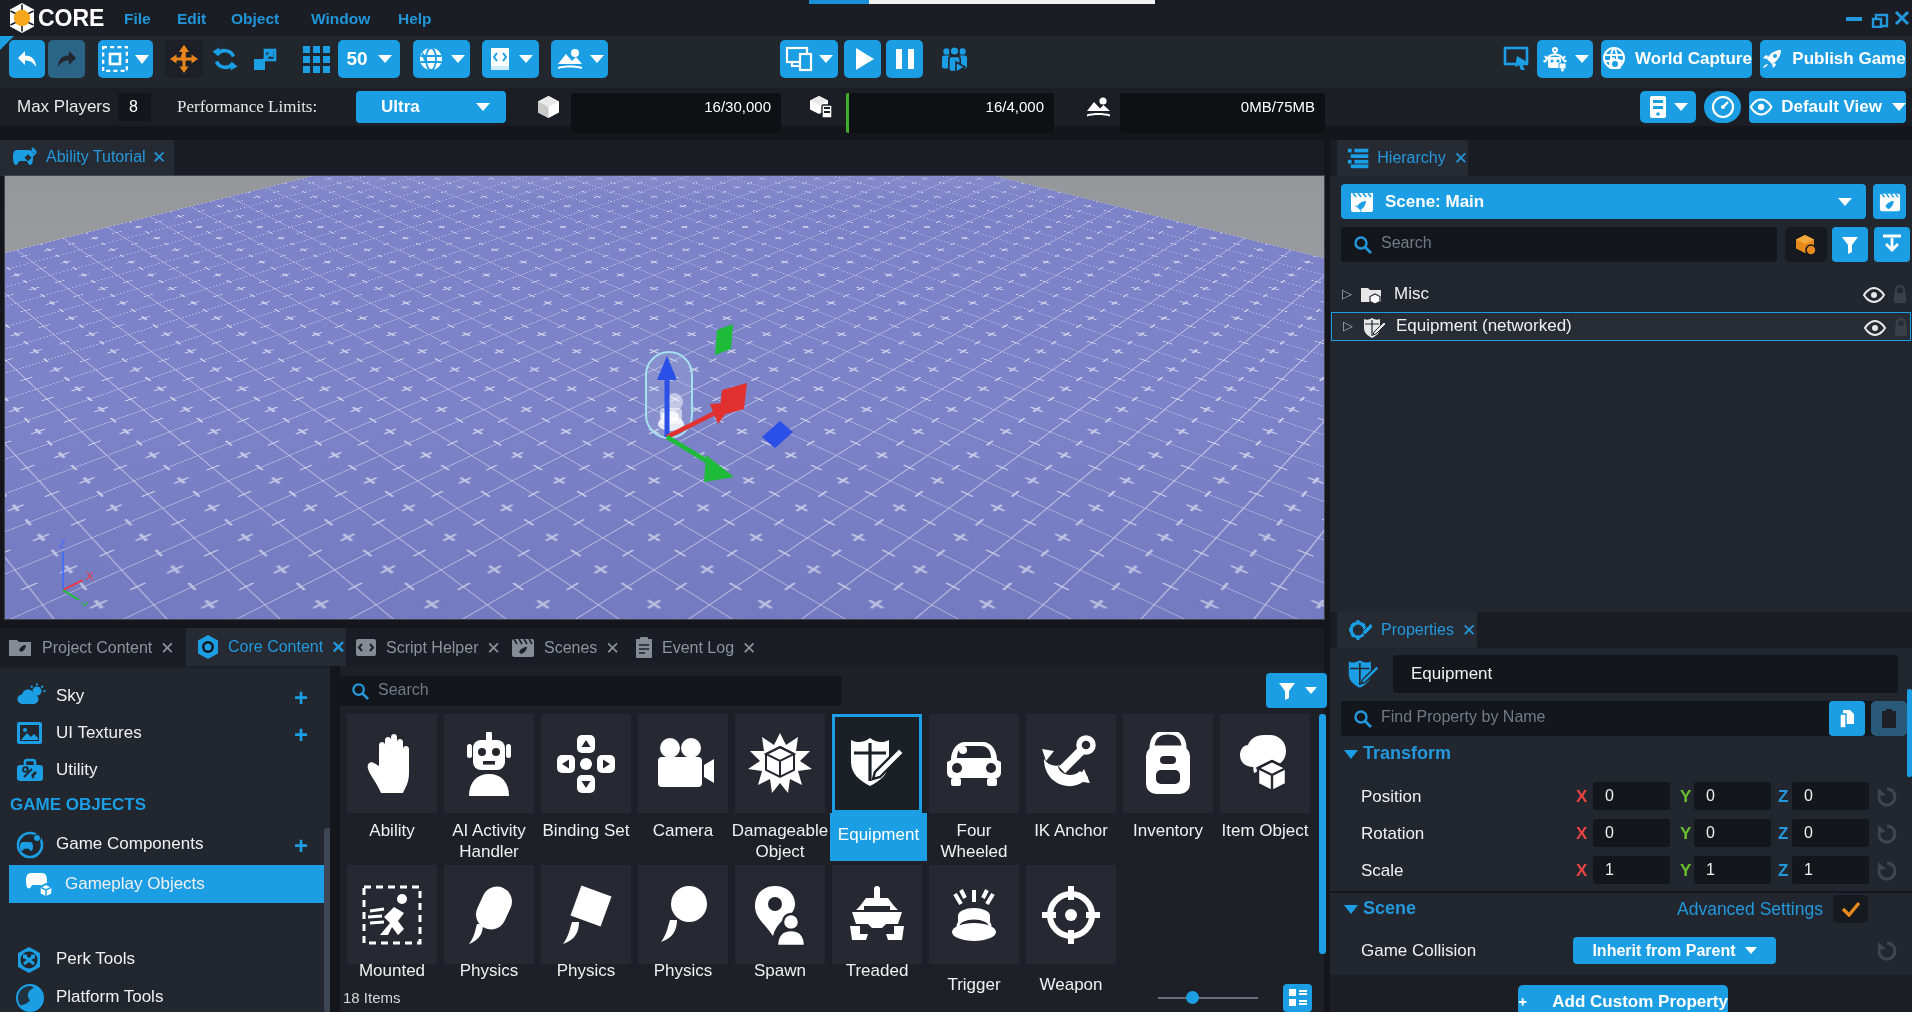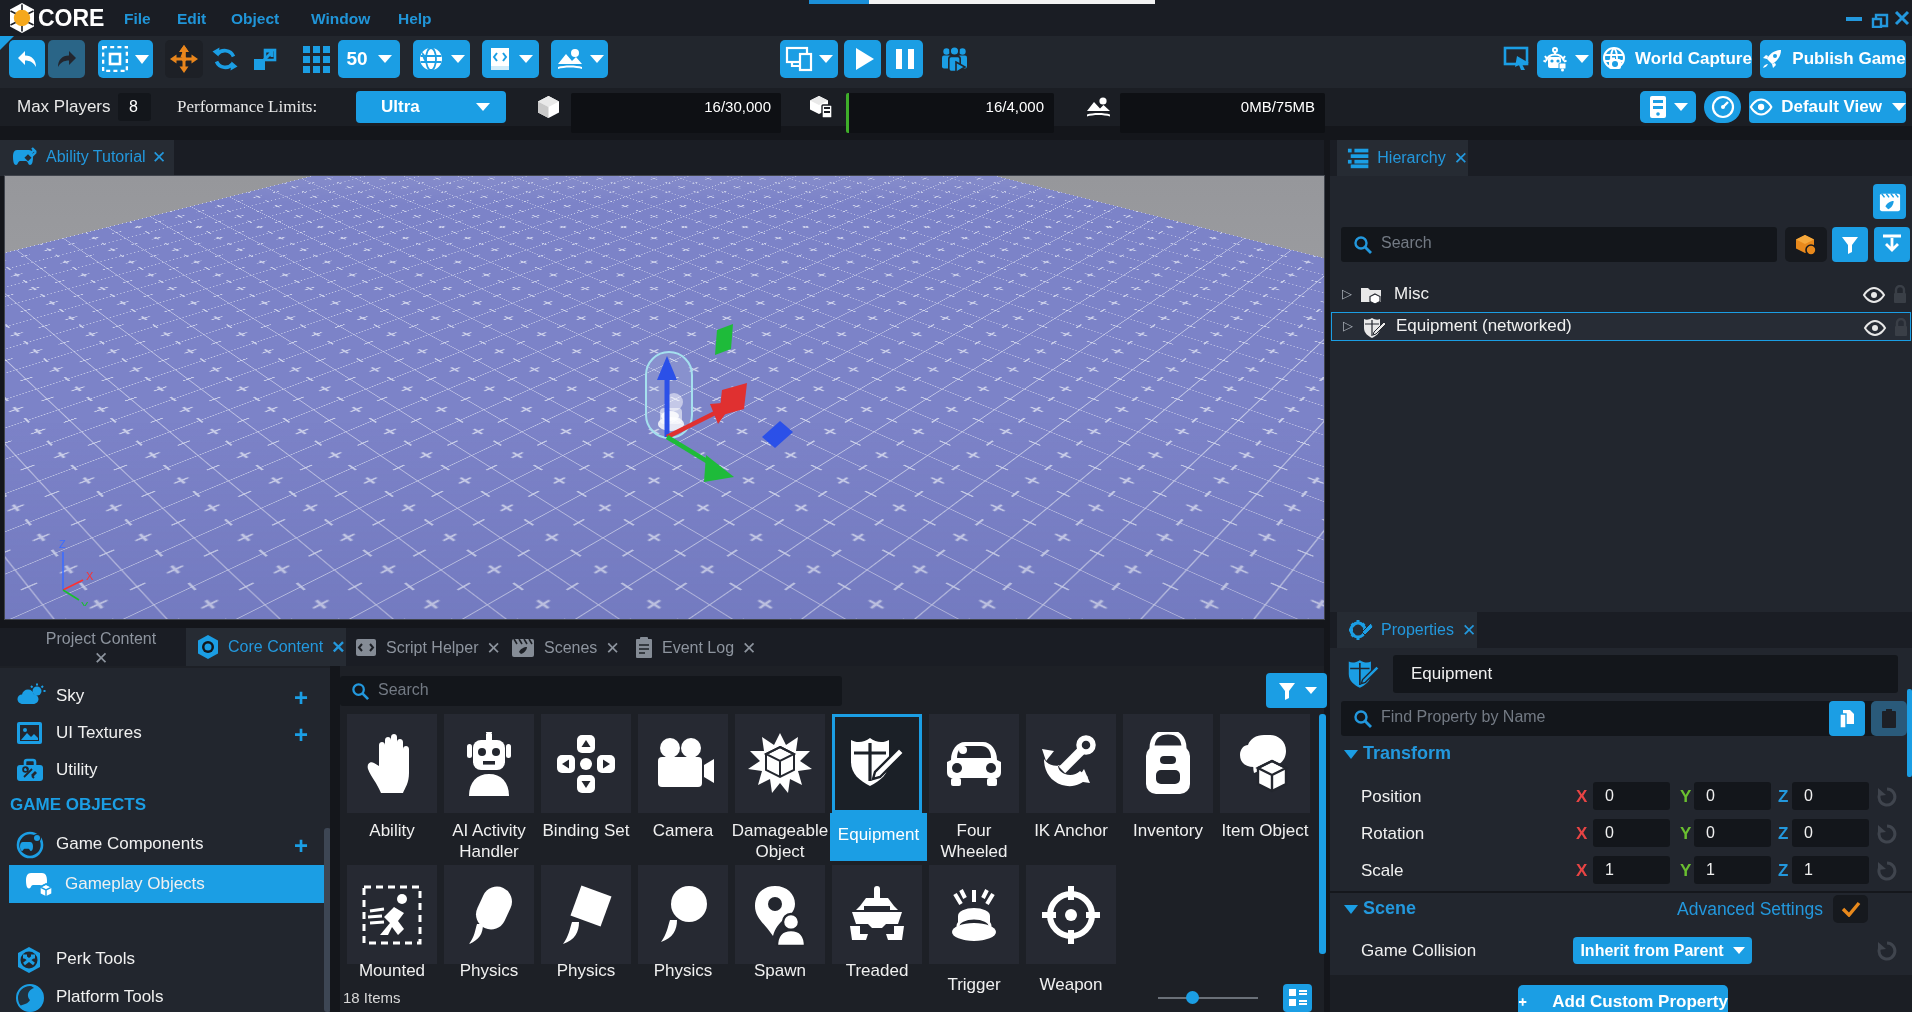--- a/index.html
+++ b/index.html
@@ -401,20 +401,30 @@
         <rect x="1" y="1" width="4" height="4"></rect>
         <rect x="1" y="13" width="4" height="4"></rect>
         <rect x="4" y="18" width="19" height="4"></rect>
       </g>
     </svg>
 <span class="tabtxt" style="margin-left:8px;">Hierarchy</span>
 <span class="tabtxt" style="margin-left:8px;font-size:17px;">✕</span>
 </div>
 <div class="abs" id="hierpanel">
 
+  <div class="tbtn" style="left:11px;top:8px;width:525px;height:35px;border-radius:4px;justify-content:flex-start;">
+    <svg style="margin-left:8px;" width="26" height="24" viewBox="0 0 26 24">
+        <rect x="2" y="3" width="22" height="19" rx="2" fill="#fff"></rect>
+        <path d="M2 3 L24 3 L24 8 L2 8 Z" fill="#fff"></path>
+        <path d="M4 3 L7 7 M9 3 L12 7 M14 3 L17 7 M19 3 L22 7" stroke="#1b9ee4" stroke-width="1.6"></path>
+        <path d="M17 11 C13 11 9 14 8 17 L11 20 C14 19 17 15 17 11 Z M8 17 L6 16.5 L7.5 15 Z M11 20 L11.5 22 L13 20.5 Z" fill="#1b9ee4"></path>
+      </svg>
+    <span style="color:#fff;font-size:17px;font-weight:bold;margin-left:10px;">Scene: Main</span>
+    <div class="caret" style="position:absolute;right:14px;"></div>
+  </div>
   <div class="tbtn" style="left:543px;top:8px;width:33px;height:35px;border-radius:4px;">
     <svg width="24" height="22" viewBox="0 0 26 24">
         <rect x="2" y="3" width="22" height="19" rx="2" fill="#fff"></rect>
         <path d="M4 3 L7 7 M9 3 L12 7 M14 3 L17 7 M19 3 L22 7" stroke="#1b9ee4" stroke-width="1.6"></path>
         <path d="M17 11 C13 11 9 14 8 17 L11 20 C14 19 17 15 17 11 Z" fill="#1b9ee4"></path>
       </svg>
   </div>
 
   <div class="inp" style="left:11px;top:51px;width:436px;height:35px;">
     <svg style="position:absolute;left:12px;top:8px;" width="20" height="20" viewBox="0 0 20 20">
@@ -563,21 +573,21 @@
 
   <div class="abs" style="left:14px;top:257px;width:0;height:0;border-left:7px solid transparent;border-right:7px solid transparent;border-top:9px solid #1b9ee4;"></div>
   <span class="abs" style="left:33px;top:250px;color:#2398dd;font-size:18px;font-weight:bold;">Scene</span>
   <span class="abs" style="left:347px;top:251px;color:#2398dd;font-size:17.5px;">Advanced Settings</span>
   <div class="dkbtn" style="left:503px;top:247px;width:35px;height:28px;background:#16191e;">
     <svg width="20" height="16" viewBox="0 0 20 16">
         <path d="M2 8 L8 14 L18 2" stroke="#e8891c" stroke-width="3.4" fill="none"></path>
       </svg>
   </div>
   <span class="abs" style="left:31px;top:293px;color:#f0f0f0;font-size:17px;">Game Collision</span>
-  <div class="tbtn" style="left:243px;top:289px;width:179px;height:27px;border-radius:4px;">
+  <div class="tbtn" style="left:243px;top:289px;width:203px;height:27px;border-radius:4px;">
     <span style="color:#fff;font-size:16px;font-weight:bold;white-space:nowrap;">Inherit from Parent</span>
     <div class="caret" style="margin-left:9px;border-left-width:6px;border-right-width:6px;border-top-width:7px;"></div>
   </div>
   <svg class="rst" style="left:546px;top:293px;">
       <use href="#undoic"></use>
     </svg>
 
   <div class="abs" style="left:0;top:327px;width:582px;height:37px;background:#1b1e24;"></div>
   <div class="abs" style="left:577px;top:41px;width:5px;height:88px;background:#1b9ee4;border-radius:2px;"></div>
   <div class="tbtn" style="left:188px;top:337px;width:210px;height:34px;border-radius:5px;">
@@ -591,21 +601,21 @@
   <defs>
     <g id="undoic">
         <path d="M11 2 A 8 8 0 1 1 3.5 7" stroke="#40454e" stroke-width="3" fill="none"></path>
         <path d="M2 1 L2 9 L10 8 Z" fill="#40454e"></path>
       </g>
   </defs>
 </svg>
 
 <div class="abs" id="btabs"></div>
 
-<div class="abs" style="left:8px;top:630px;width:178px;height:36px;display:flex;align-items:center;flex-direction:column;">
+<div class="abs" style="left:0;top:630px;width:178px;height:36px;display:flex;align-items:center;">
   <svg style="margin-left:8px;" width="26" height="22" viewBox="0 0 26 22">
       <path d="M1 3 H9 L11 5 H23 V19 H1 Z" fill="#858c96"></path>
       <path d="M18 8 C15 8 12 10 11 13 L13 15 C16 14 18 11 18 8 Z" fill="#1d2026"></path>
     </svg>
   <span class="gtabtxt" style="margin-left:8px;">Project Content</span>
   <span class="gtabtxt" style="margin-left:8px;font-size:17px;">✕</span>
 </div>
 <div class="tab2" style="left:186px;top:628px;width:160px;height:38px;">
   <svg style="margin-left:10px;" width="24" height="26" viewBox="0 0 24 26">
       <path d="M12 1 L22 6.5 L22 19.5 L12 25 L2 19.5 L2 6.5 Z" fill="#1b9ee4"></path>

